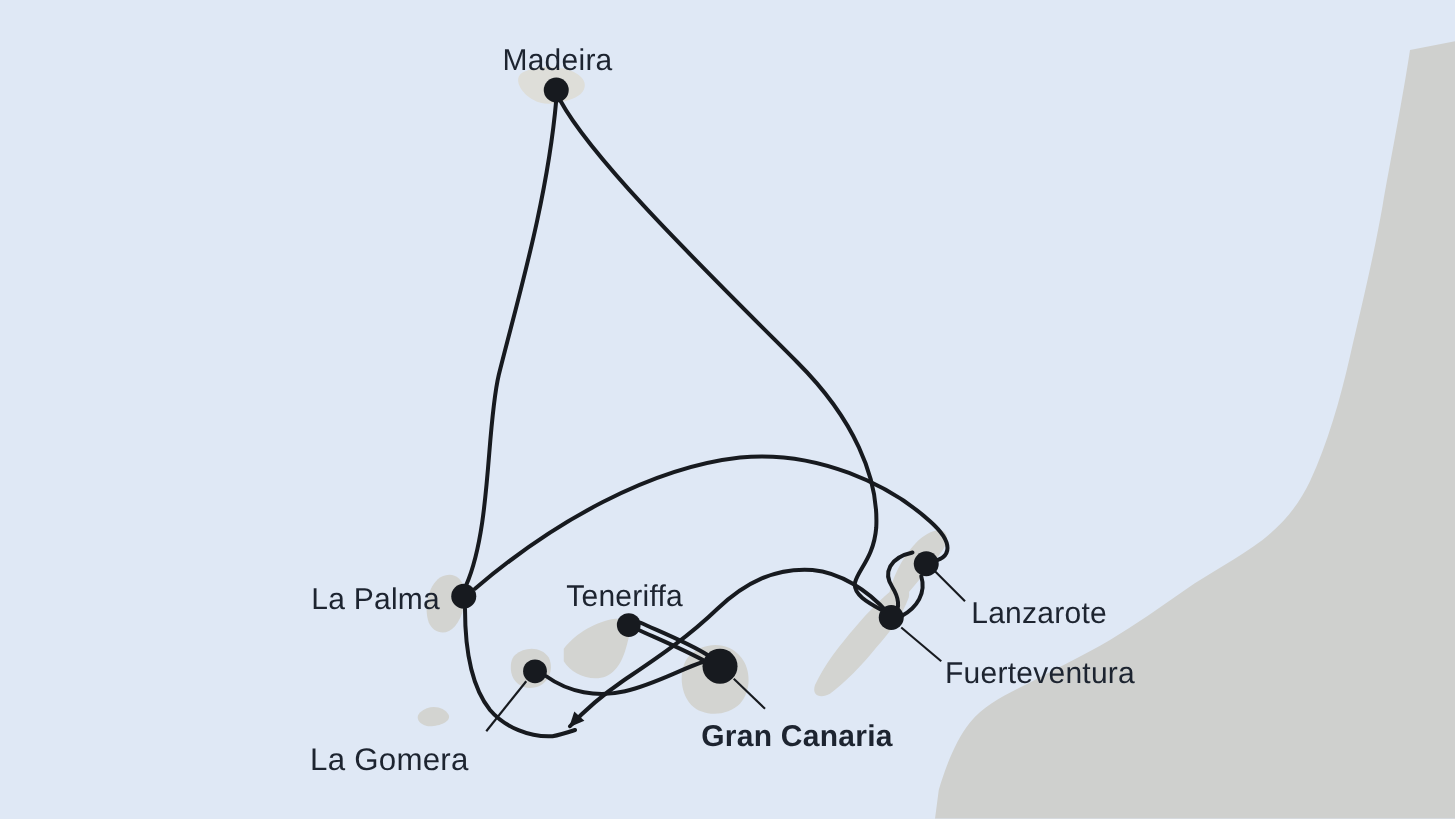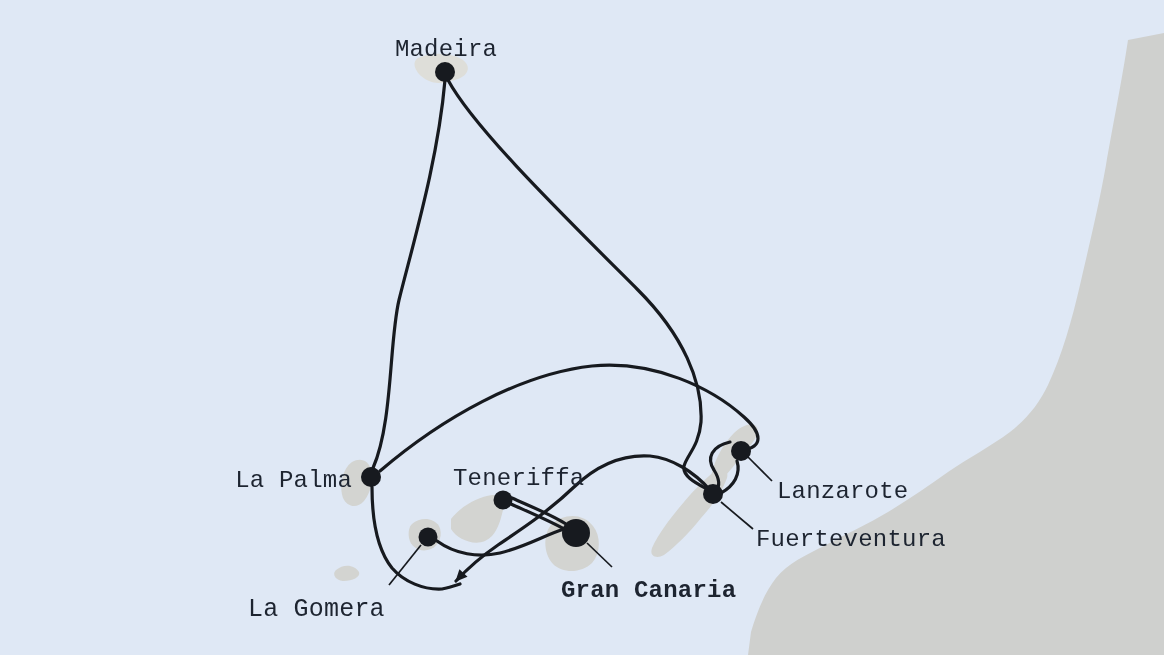--- a/index.html
+++ b/index.html
@@ -1,21 +1,21 @@
 <!DOCTYPE html>
 <html><head>
 <meta charset="utf-8">
 <style>
   html,body{margin:0;padding:0;}
   body{
     width:1164px;height:655px;overflow:hidden;
     font-family:"Liberation Sans","DejaVu Sans",sans-serif;
     background:#dfe8f5;
   }
-  .map-wrap{position:relative;width:1164px;height:655px;font-family:Liberation Mono, monospace;}
+  .map-wrap{position:relative;width:1164px;height:655px;}
   svg{display:block;}
   .island{stroke:none;}
   .route{fill:none;stroke-linecap:round;stroke-linejoin:round;}
   .leader{fill:none;}
   .port-label{letter-spacing:0.2px;}
 </style>
 </head>
 <body>
 
 <div class="map-wrap">

